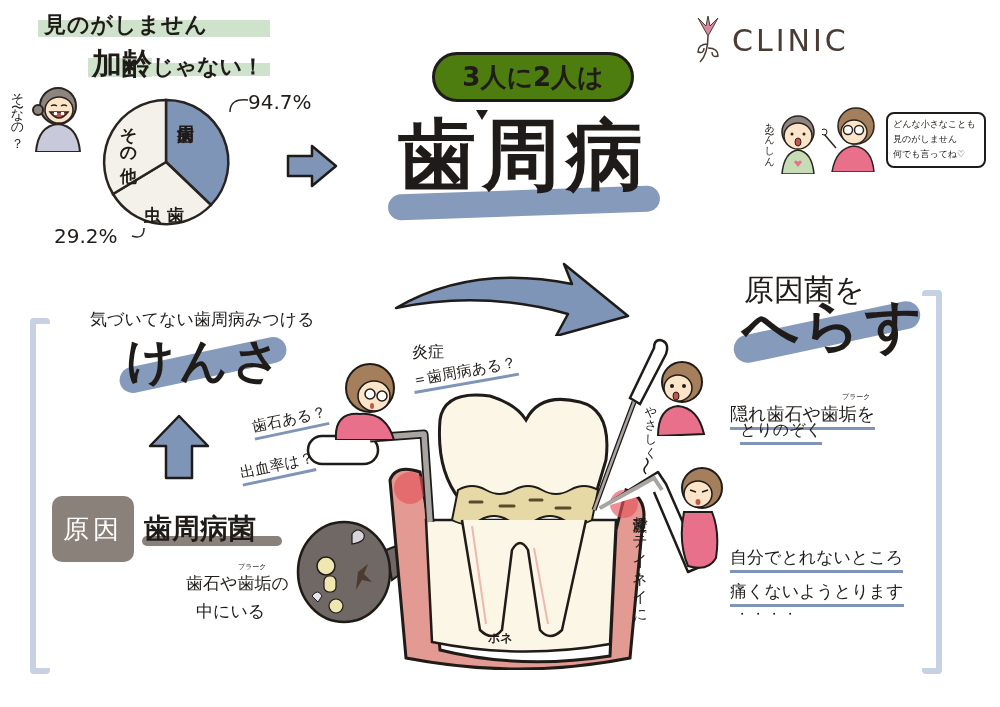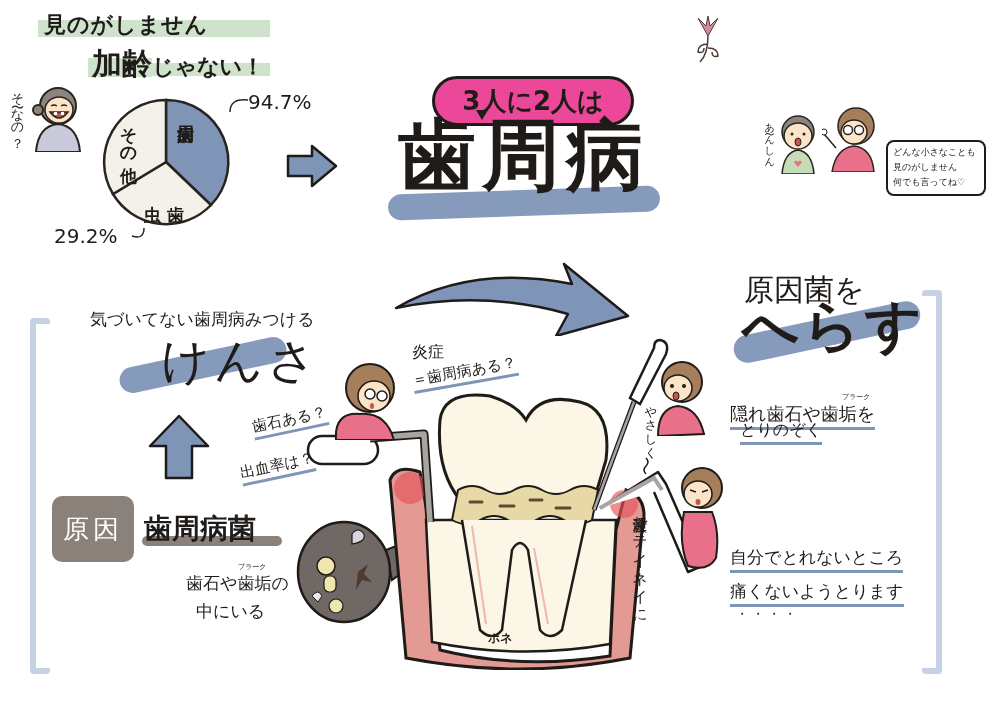--- a/index.html
+++ b/index.html
@@ -54,32 +54,33 @@
   <path d="M208 10 Q190 8 190 22" stroke="#2a2420" stroke-width="1.5" fill="none"></path>
   <path d="M92 146 Q104 150 104 138" stroke="#2a2420" stroke-width="1.5" fill="none"></path>
 </svg>
 
 <div class="abs" style="left:286px;top:144px;">
   <svg width="52" height="44" viewBox="0 0 52 44">
     <path d="M2 12 L26 12 L26 2 L50 22 L26 42 L26 32 L2 32 Z" fill="#7f95b8" stroke="#1f1b18" stroke-width="2.5" stroke-linejoin="round"></path>
   </svg>
 </div>
 
-<div class="abs" style="left:432px;top:76px;width:196px;height:44px;background:#ec4899;border:3px solid #1f1b18;border-radius:26px;">
+<div class="abs" style="left:432px;top:52px;width:196px;height:44px;background:#4d7c0f;border:3px solid #1f1b18;border-radius:26px;">
   <div style="text-align:center;font-size:26px;font-weight:bold;line-height:44px;">3人に2人は</div>
 </div>
 <div class="abs" style="left:476px;top:110px;width:0;height:0;border-left:6px solid transparent;border-right:6px solid transparent;border-top:10px solid #1f1b18;"></div>
 <div class="brush" style="left:388px;top:190px;width:272px;height:26px;transform:rotate(-2deg);"></div>
 <div class="abs" style="left:398px;top:116px;font-size:78px;font-weight:bold;letter-spacing:6px;line-height:1;">歯周病</div>
 
 <div class="abs" style="left:690px;top:14px;display:flex;align-items:center;color:#4a3c34;">
   <svg width="36" height="52" viewBox="0 0 36 52">
     <path d="M18 22 L8 4 L16 12 L18 2 L20 12 L28 4 Z" fill="#d98aa0" stroke="#4a3c34" stroke-width="1"></path>
     <path d="M18 22 Q18 40 10 48 M18 30 Q8 30 8 38 Q14 40 14 34 M18 34 Q28 34 28 42 Q22 44 22 38" stroke="#4a3c34" stroke-width="1.5" fill="none"></path>
   </svg>
+  <span style="font-size:30px;letter-spacing:3px;margin-left:6px;font-family:'DejaVu Sans',sans-serif;">CLINIC</span>
 </div>
 
 <div class="abs vtext" style="left:762px;top:116px;font-size:10px;">あ〜んしん</div>
 <div class="abs" style="left:776px;top:110px;">
   <svg width="44" height="64" viewBox="0 0 44 64">
     <path d="M6 64 Q8 42 22 40 Q36 42 38 64 Z" fill="#c6dcb4" stroke="#2a2420" stroke-width="1.5"></path>
     <path d="M18 52 q2 -3 4 0 q2 -3 4 0 l-4 5 z" fill="#e8708a"></path>
     <circle cx="22" cy="22" r="16" fill="#8c847e" stroke="#2a2420" stroke-width="1.5"></circle>
     <ellipse cx="22" cy="26" rx="14" ry="13" fill="#fbe4c8" stroke="#2a2420" stroke-width="1.5"></ellipse>
     <circle cx="16" cy="24" r="1.5" fill="#2a2420"></circle>
@@ -91,38 +92,38 @@
   <svg width="60" height="68" viewBox="0 0 60 68">
     <path d="M10 68 Q14 44 32 42 Q50 44 52 68 Z" fill="#e8708a" stroke="#2a2420" stroke-width="1.5"></path>
     <path d="M2 30 L14 44" stroke="#2a2420" stroke-width="1.5"></path>
     <circle cx="2" cy="28" r="3" fill="#fff" stroke="#2a2420"></circle>
     <circle cx="34" cy="22" r="18" fill="#a57f5c" stroke="#2a2420" stroke-width="1.5"></circle>
     <ellipse cx="32" cy="28" rx="13" ry="12" fill="#fbe4c8" stroke="#2a2420" stroke-width="1.5"></ellipse>
     <circle cx="26" cy="26" r="4.5" fill="#fff" stroke="#2a2420" stroke-width="1.5"></circle>
     <circle cx="37" cy="26" r="4.5" fill="#fff" stroke="#2a2420" stroke-width="1.5"></circle>
   </svg>
 </div>
-<div class="abs" style="left:886px;top:112px;width:100px;height:56px;border:2px solid #1f1b18;border-radius:8px;padding:3px 5px;box-sizing:border-box;font-size:9px;line-height:15px;margin-top:28px;">
+<div class="abs" style="left:886px;top:112px;width:100px;height:56px;border:2px solid #1f1b18;border-radius:8px;padding:3px 5px;box-sizing:border-box;font-size:9px;line-height:15px;">
   <div>どんな小さなことも</div>
   <div>見のがしません</div>
   <div>何でも言ってね♡</div>
 </div>
 
 <div class="bracket" style="left:30px;top:318px;width:14px;height:344px;border-right:none;"></div>
 <div class="bracket" style="left:922px;top:290px;width:14px;height:372px;border-left:none;"></div>
 
 <div class="abs" style="left:392px;top:256px;">
   <svg width="240" height="80" viewBox="0 0 240 80">
     <path d="M4 52 Q80 8 180 28 L172 8 L236 60 L164 80 L176 58 Q90 34 4 52 Z" fill="#7f95b8" stroke="#1f1b18" stroke-width="2.5" stroke-linejoin="round"></path>
   </svg>
 </div>
 
 <div class="abs" style="left:90px;top:308px;font-size:17px;">気づいてない歯周病みつける</div>
 <div class="brush" style="left:118px;top:352px;width:170px;height:26px;transform:rotate(-12deg);"></div>
-<div class="abs" style="left:126px;top:336px;font-size:48px;font-weight:normal;letter-spacing:4px;line-height:1;margin-left:35px;">けんさ</div>
+<div class="abs" style="left:126px;top:336px;font-size:48px;font-weight:bold;letter-spacing:4px;line-height:1;">けんさ</div>
 
 <div class="abs" style="left:146px;top:414px;">
   <svg width="66" height="66" viewBox="0 0 66 66">
     <path d="M33 2 L62 32 L46 32 L46 64 L20 64 L20 32 L4 32 Z" fill="#7f95b8" stroke="#1f1b18" stroke-width="2.5" stroke-linejoin="round"></path>
   </svg>
 </div>
 
 <div class="abs underline-blue" style="left:252px;top:410px;font-size:15px;transform:rotate(-12deg);">歯石ある？</div>
 <div class="abs underline-blue" style="left:240px;top:456px;font-size:15px;transform:rotate(-12deg);">出血率は？</div>
 

